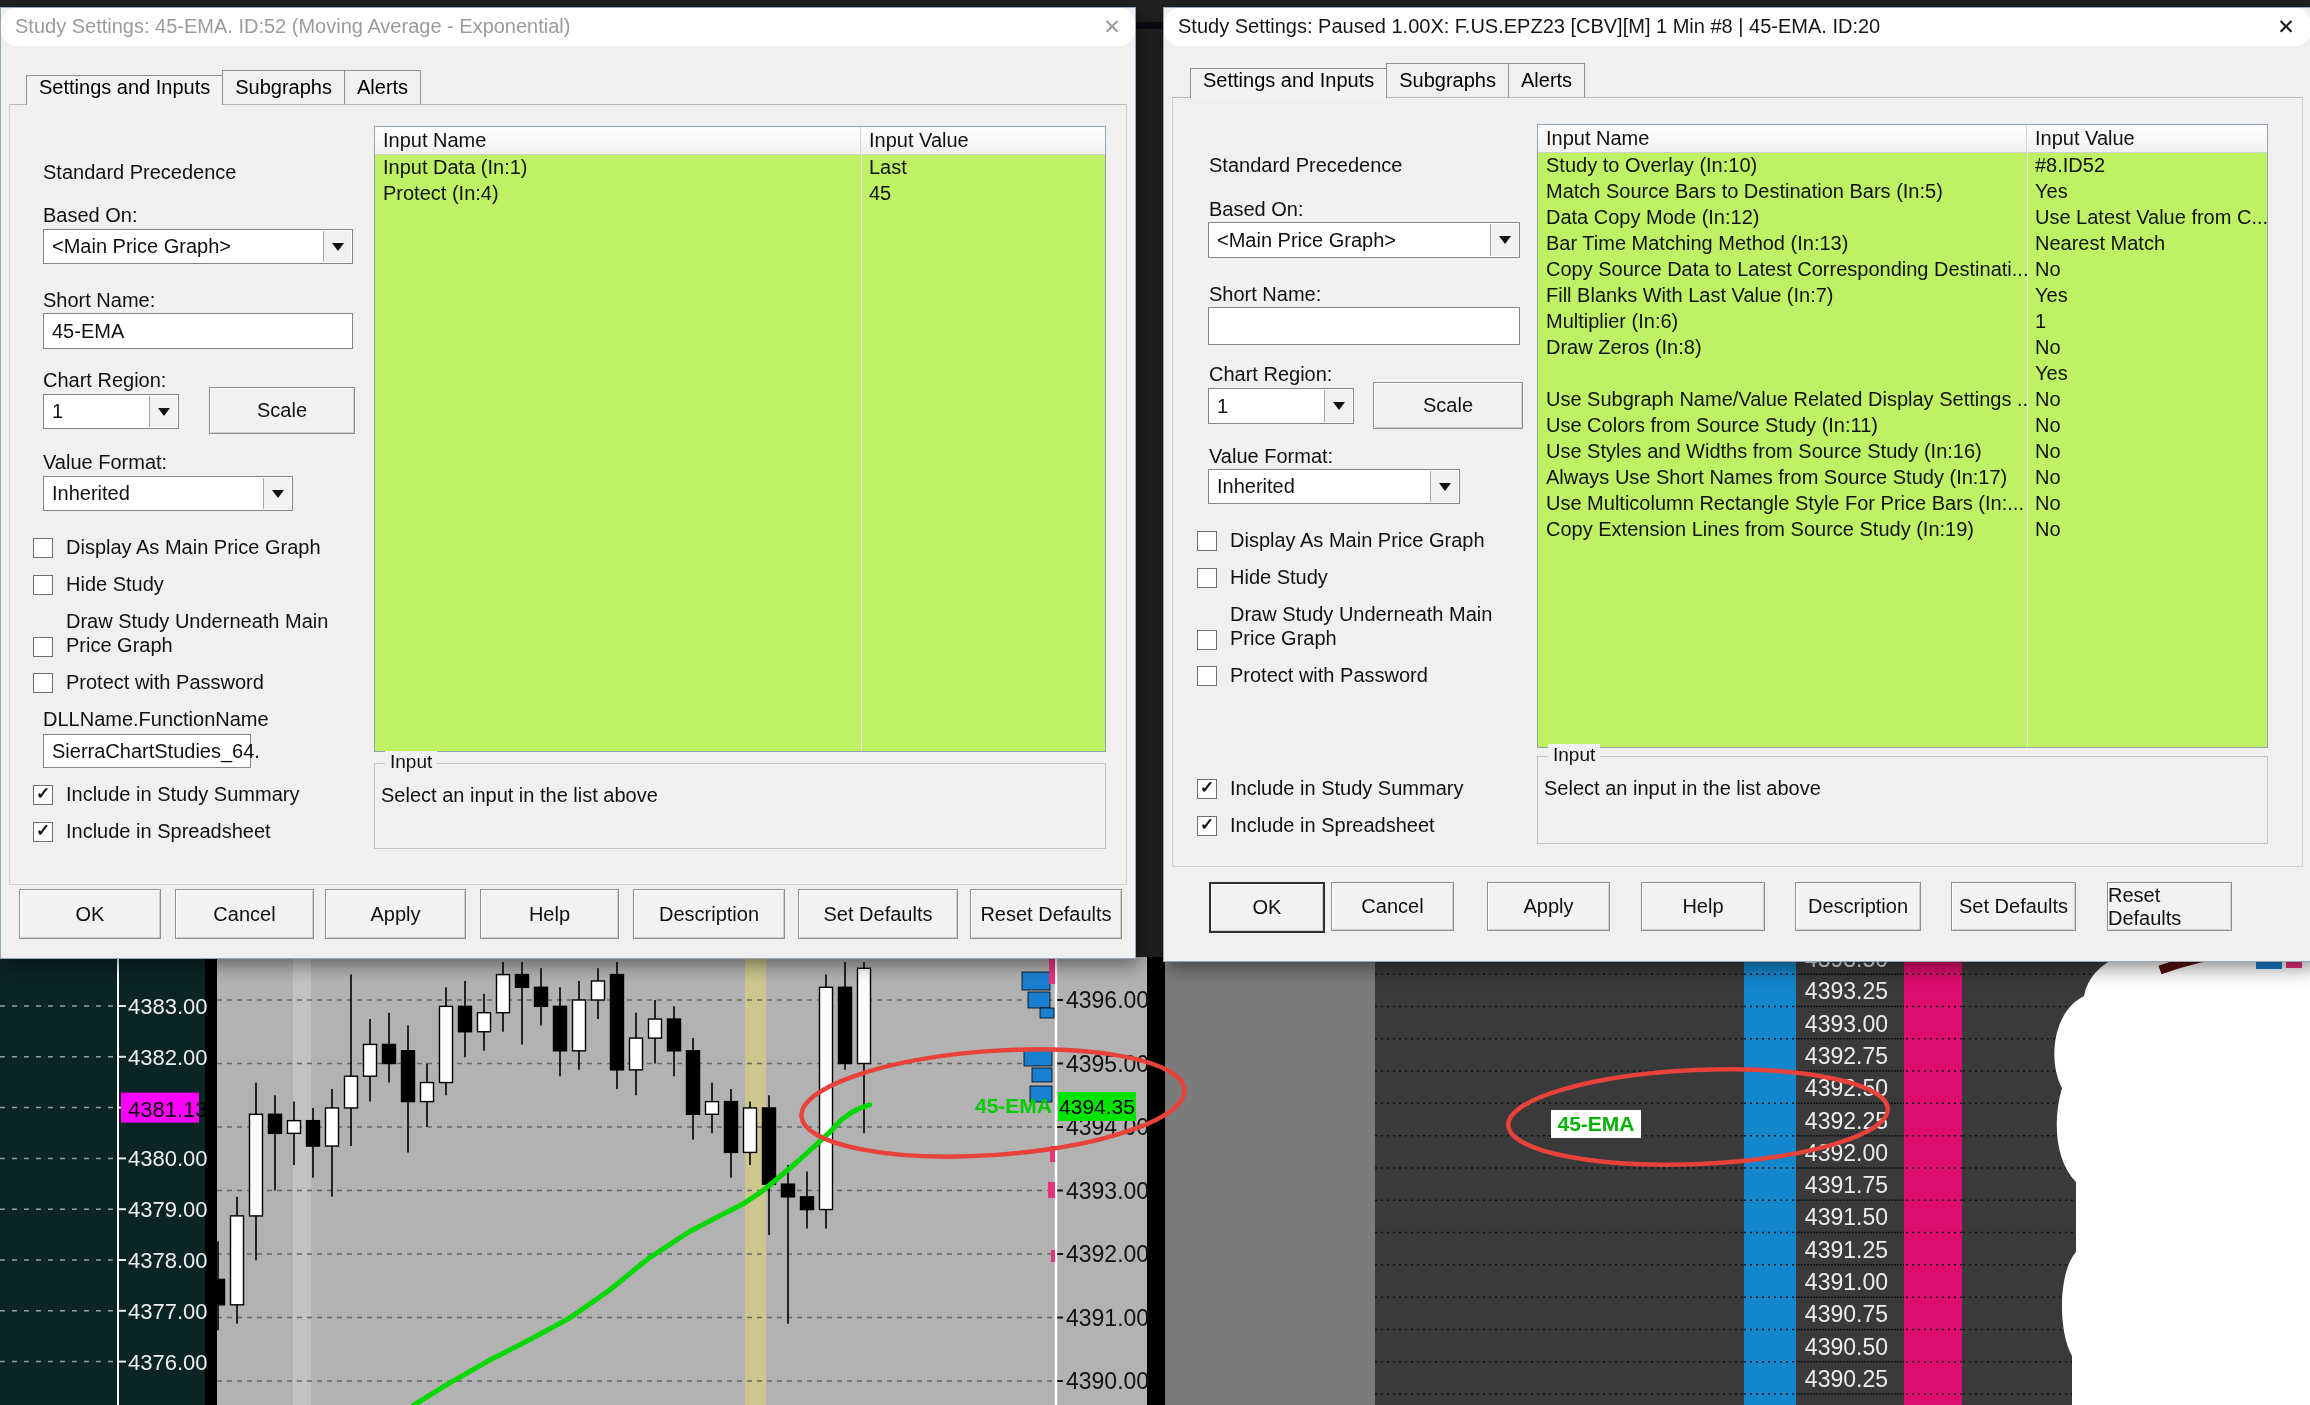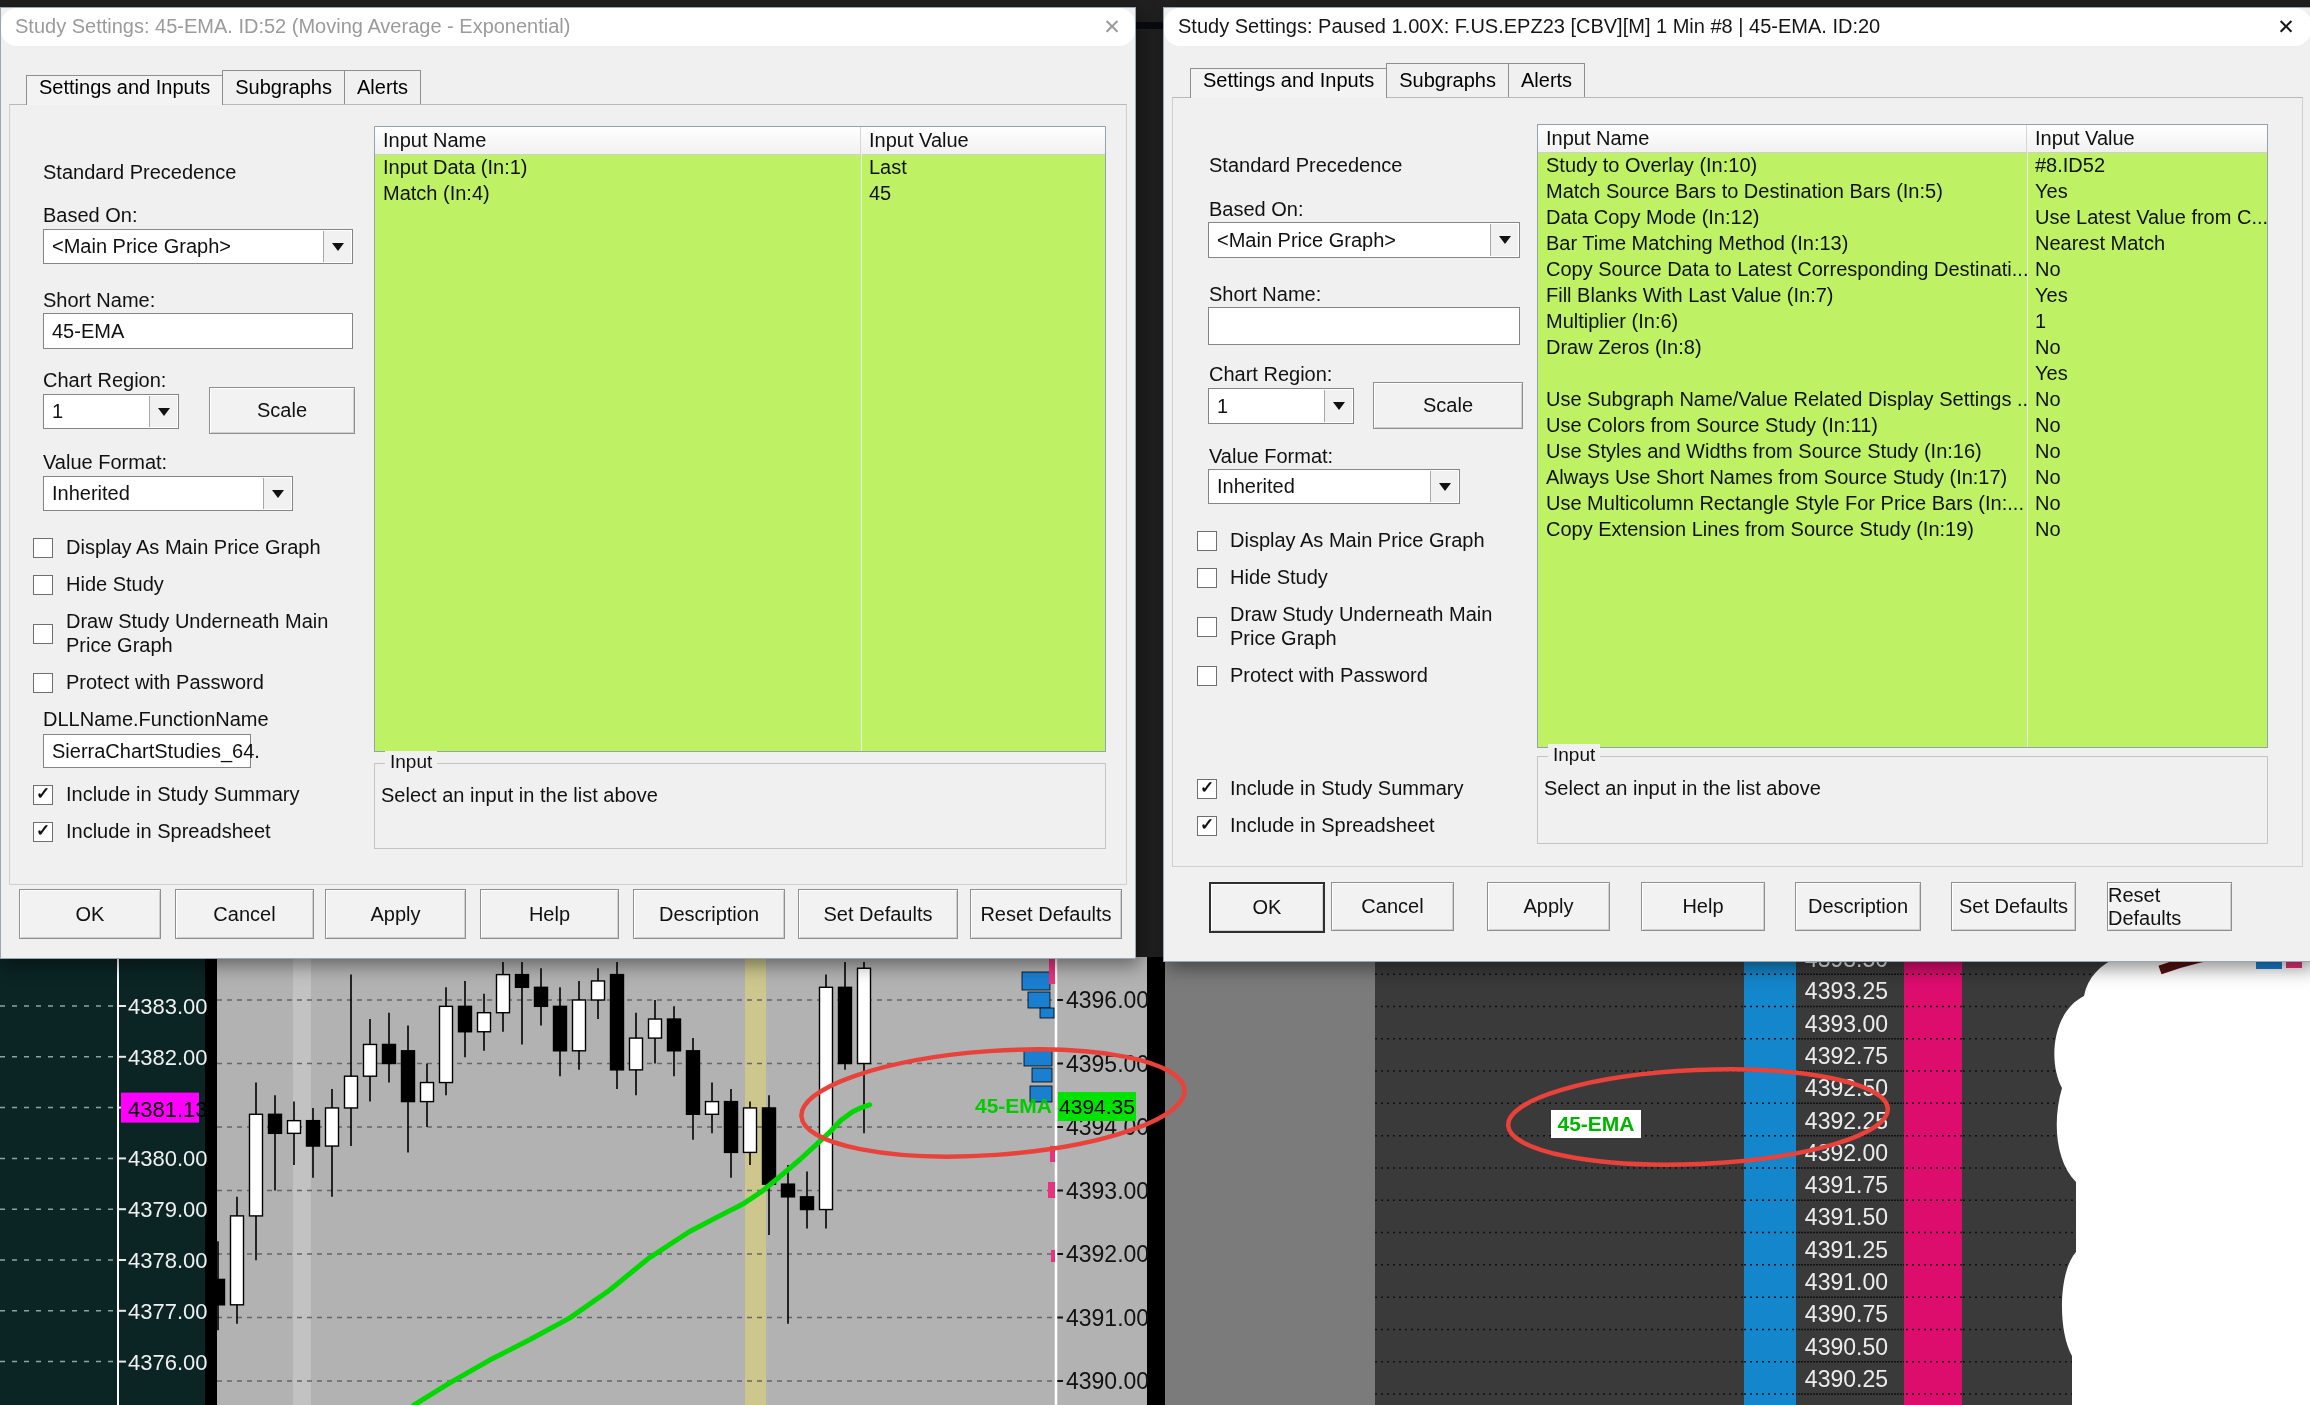--- a/index.html
+++ b/index.html
@@ -28,21 +28,21 @@
   .combo .arrowbtn{position:absolute;right:1px;top:1px;bottom:1px;width:27px;background:#f1f1f1;border-left:1px solid #a8a8a8;
          display:flex;align-items:center;justify-content:center;}
   .tri{width:0;height:0;border-left:6px solid transparent;border-right:6px solid transparent;border-top:8px solid #111;}
   .tinput{position:absolute;background:#fff;border:1px solid #858585;font-size:20px;color:#111;
           padding:0 8px;box-sizing:border-box;display:flex;align-items:center;}
   .btn{position:absolute;background:#f2f2f2;border:1px solid #8f8f8f;font-size:20px;color:#111;
        display:flex;align-items:center;justify-content:center;box-shadow:inset 1px 1px 0 #ffffff, inset -1px -1px 0 #cfcfcf;}
   .btn.default{border:2px solid #2f2f2f;}
   .cbwrap{position:absolute;}
   .cbrow{display:flex;align-items:center;margin-bottom:14px;}
-  .cbrow.twoline{align-items:center;}
+  .cbrow.twoline{align-items:flex-end;}
   .cbrow.twoline .cblabel{width:278px;line-height:1.18;white-space:normal;}
   .cb{width:18px;height:18px;background:#fff;border:1px solid #6f6f6f;margin-right:13px;flex:none;position:relative;font-size:17px;font-weight:bold;line-height:16px;text-align:center;color:#111;}
   .cblabel{font-size:20px;color:#111;white-space:nowrap;}
   .tbl{position:absolute;background:#bef264;border:1px solid #93a2b1;box-sizing:border-box;overflow:hidden;}
   .thead{display:flex;height:27px;background:linear-gradient(#ffffff,#f1f1f1);border-bottom:1px solid #cfcfcf;}
   .th{font-size:20px;color:#111;padding:0 8px;line-height:26px;box-sizing:border-box;border-right:1px solid #d6d6d6;white-space:nowrap;overflow:hidden;}
   .trow{display:flex;height:26px;}
   .td{font-size:20px;color:#111;padding:0 8px;line-height:25px;box-sizing:border-box;white-space:nowrap;overflow:hidden;}
   .coldiv{position:absolute;top:27px;bottom:0;width:1px;background:#ececec;}
   .fieldset{position:absolute;border:1px solid #c4c4c4;}
@@ -328,21 +328,21 @@
   <div class="tbl" style="left:373px;top:118px;width:732px;height:626px;" id="ltable">
         <div class="thead">
           <div class="th" style="width: 486px;">Input Name</div>
           <div class="th" style="flex: 1 1 0%; border-right: none;">Input Value</div>
         </div>
         <div class="trow">
           <div class="td" style="width: 486px;">Input Data   (In:1)</div>
           <div class="td" style="flex: 1 1 0%;">Last</div>
         </div>
         <div class="trow">
-          <div class="td" style="width: 486px;">Match   (In:4)</div>
+          <div class="td" style="width: 486px;">Protect   (In:4)</div>
           <div class="td" style="flex: 1 1 0%;">45</div>
         </div>
         <div class="coldiv" style="left: 486px;"></div>
       </div>
 
   <div class="fieldset" style="left:373px;top:755px;width:730px;height:84px;">
     <div class="legend">Input</div>
     <div class="fstext">Select an input in the list above</div>
   </div>
   <div id="lbuttons">

